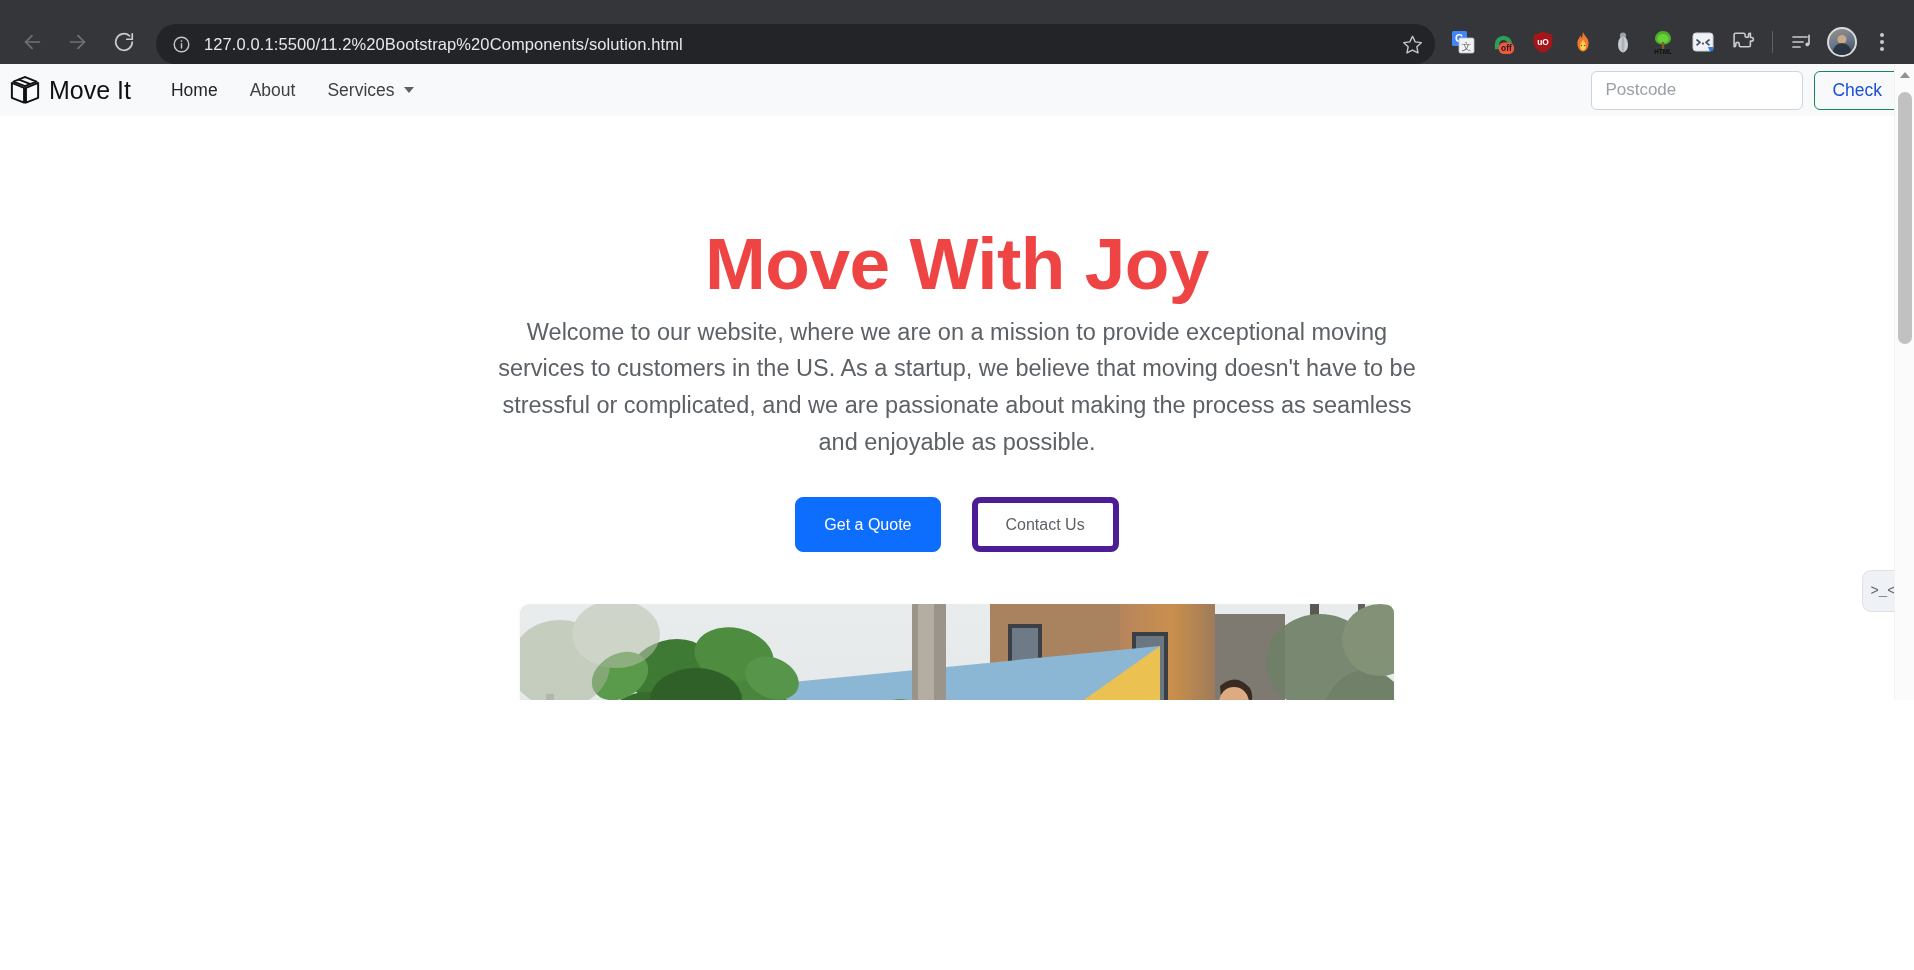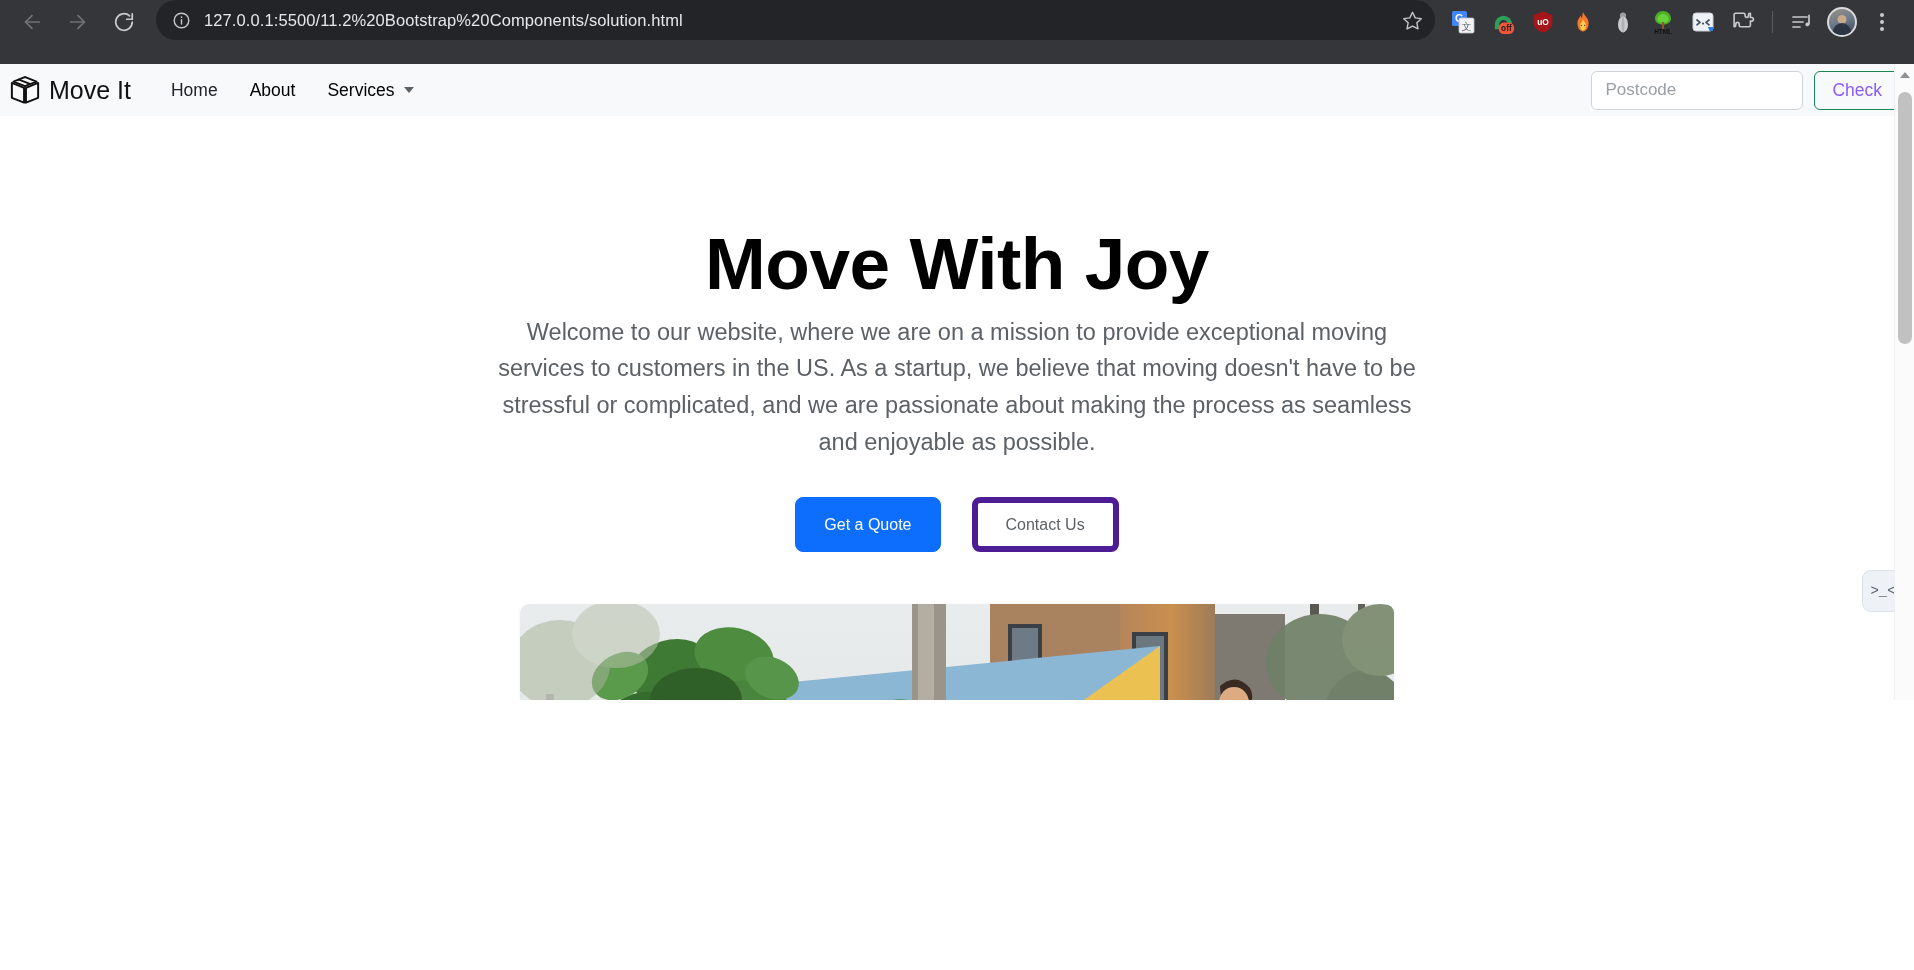--- a/index.html
+++ b/index.html
@@ -8,21 +8,21 @@
     overflow: hidden;
     font-family: "Liberation Sans", sans-serif;
     background: #ffffff;
   }
 
   
   .browser-chrome {
     height: 64px;
     background: #35363a;
     display: flex;
-    align-items: flex-start;
+    align-items: flex-end;
     padding: 0 10px;
     position: relative;
   }
   .nav-btns { display: flex; align-items: center; gap: 2px; }
   .chrome-btn {
     width: 44px; height: 44px;
     border-radius: 50%;
     display: flex; align-items: center; justify-content: center;
     color: #c8cace;
     font-size: 20px;
@@ -148,21 +148,21 @@
   .brand-icon { width: 30px; height: 30px; color: #111; flex: 0 0 auto; }
   .brand-text {
     font-size: 25px;
     color: #111;
     font-weight: 400;
     white-space: nowrap;
   }
   .nav-links { display: flex; align-items: center; gap: 4px; }
   .nav-link {
     font-size: 17.5px;
-    color: #000000;
+    color: #404040;
     padding: 6px 14px;
     cursor: pointer;
     white-space: nowrap;
     display: flex;
     align-items: center;
     gap: 9px;
   }
   .nav-link.active { color: #212529; }
   .caret {
     width: 0; height: 0;
@@ -188,36 +188,36 @@
     font-family: "Liberation Sans", sans-serif;
     outline: none;
   }
   .postcode-input::placeholder { color: #9aa0a6; }
   .check-btn {
     height: 39px;
     padding: 0 17px;
     border: 1px solid #198754;
     border-radius: 6px;
     background: transparent;
-    color: #8b5cf6;
+    color: #1d4ed8;
     font-size: 17.5px;
     font-family: "Liberation Sans", sans-serif;
     cursor: pointer;
     white-space: nowrap;
   }
 
   
   .hero {
     text-align: center;
     padding-top: 110px;
   }
   .hero-title {
     font-size: 73px;
     font-weight: 700;
-    color: #000000;
+    color: #ef4444;
     letter-spacing: -0.5px;
     line-height: 1.05;
   }
   .hero-sub {
     max-width: 930px;
     margin: 11px auto 0;
     font-size: 23.5px;
     line-height: 1.56;
     color: #5c6166;
     font-weight: 400;

